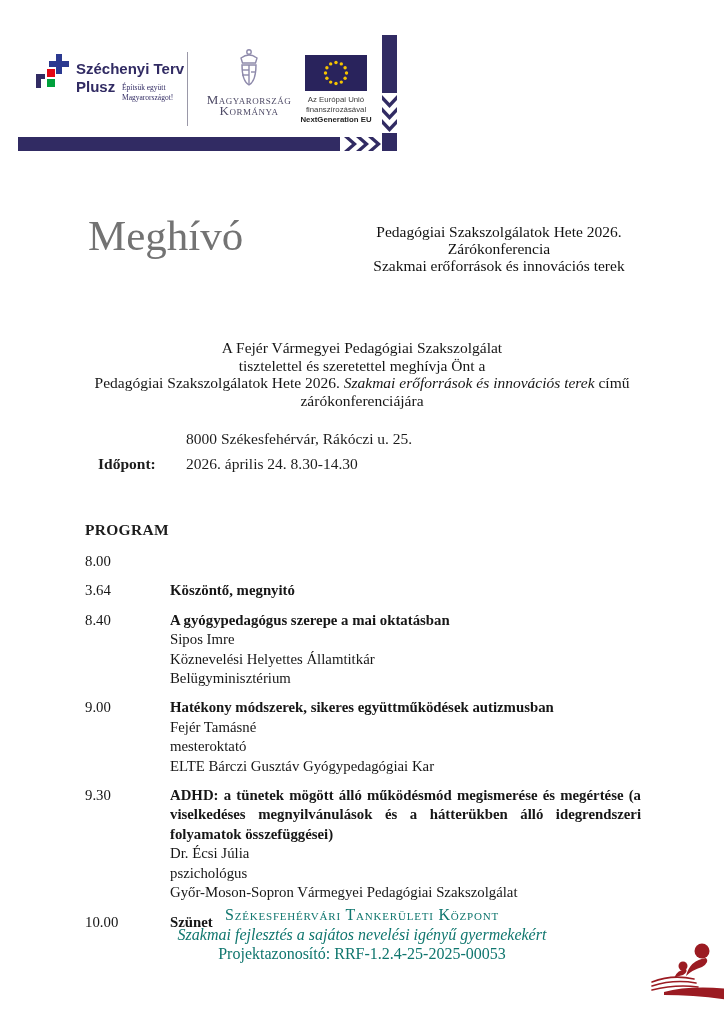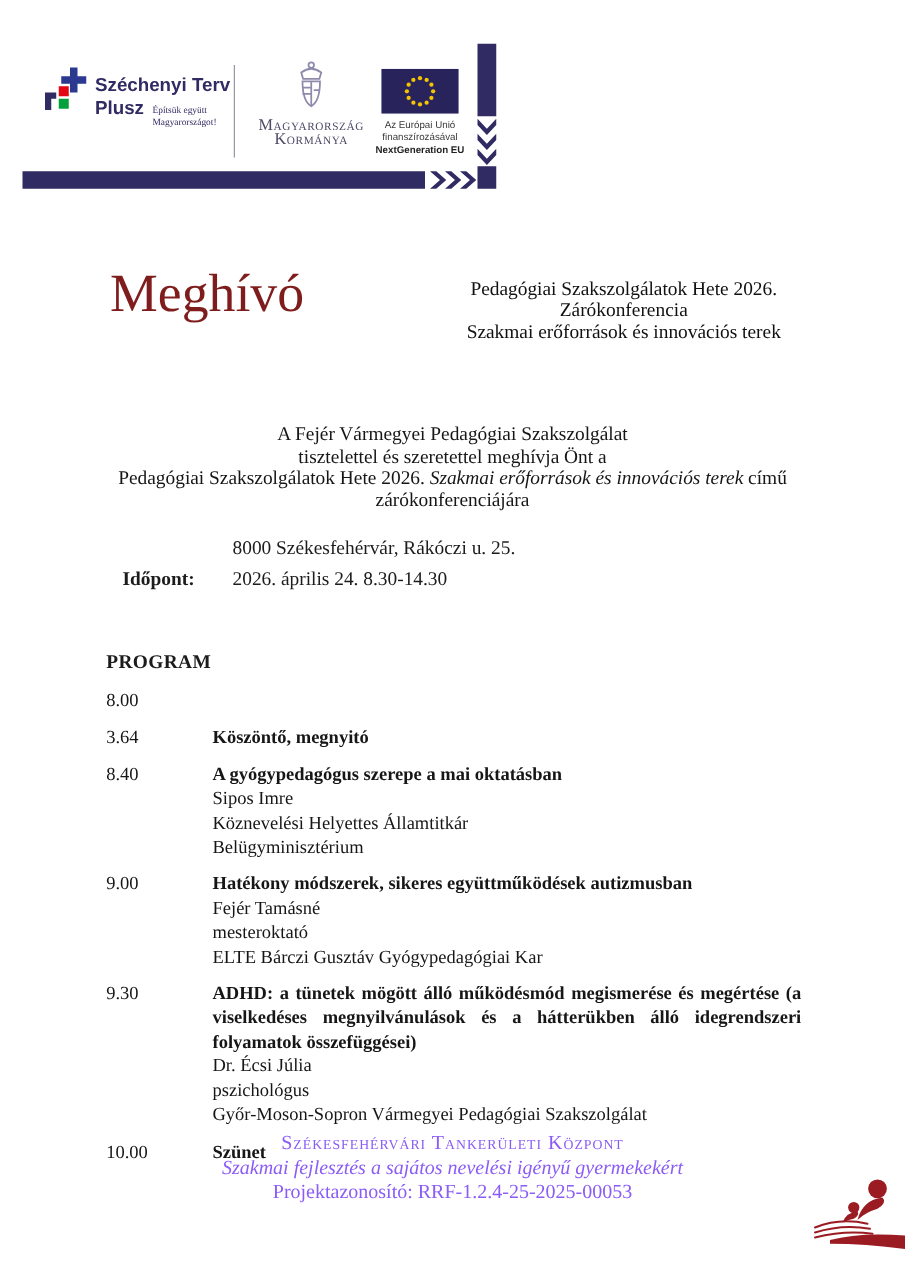--- a/index.html
+++ b/index.html
@@ -22,21 +22,21 @@
   .divider{left:187px;top:52px;width:1px;height:74px;background:#9a98a8;}
   .gov-block{left:206px;top:48px;width:86px;height:72px;text-align:center;}
   .gov-text{margin-top:2px;font-variant:small-caps;letter-spacing:0.5px;
     font-size:13px;line-height:11px;color:#4e4a66;}
   .eu-block{left:296px;top:55px;width:80px;text-align:center;}
   .eu-text{margin-top:4px;font-family:"Liberation Sans",sans-serif;font-size:7.8px;
     line-height:10px;color:#3a3a3a;white-space:nowrap;}
   .eu-text .bold{font-weight:bold;color:#1f1f1f;}
 
   
-  .main-title{left:88px;top:212px;font-size:43px;line-height:48px;color:#7f1d1d;}
+  .main-title{left:88px;top:212px;font-size:43px;line-height:48px;color:#737373;}
   .event-block{left:365px;top:223px;width:268px;text-align:center;
     font-size:15.5px;line-height:17px;color:#111;}
 
   
   .intro{left:60px;top:339px;width:604px;text-align:center;font-size:15.5px;
     line-height:17.6px;color:#161616;}
   .intro .it{font-style:italic;}
 
   
   .details{left:98px;top:430px;width:460px;font-size:15.5px;}
@@ -50,21 +50,21 @@
   .prow{display:flex;margin-bottom:10px;}
   .ptime{width:85px;flex:0 0 85px;}
   .pbody{flex:1;}
   .ptitle{font-weight:bold;}
   .ptitle.plain{font-weight:normal;}
   .ptitle.justify{text-align:justify;}
   .pline{font-weight:normal;}
 
   
   .footer{left:0;top:905px;width:724px;text-align:center;font-size:16px;
-    line-height:19.6px;color:#8b5cf6;}
+    line-height:19.6px;color:#0f766e;}
   .footer-org{font-variant:small-caps;letter-spacing:0.8px;}
   .footer-motto{font-style:italic;}
   .tk-logo{left:650px;top:938px;width:80px;height:70px;}
 </style>
 </head>
 <body>
 
 <svg class="abs header-frame" width="724" height="170" viewBox="0 0 724 170">
   <g fill="#312b63">
 

